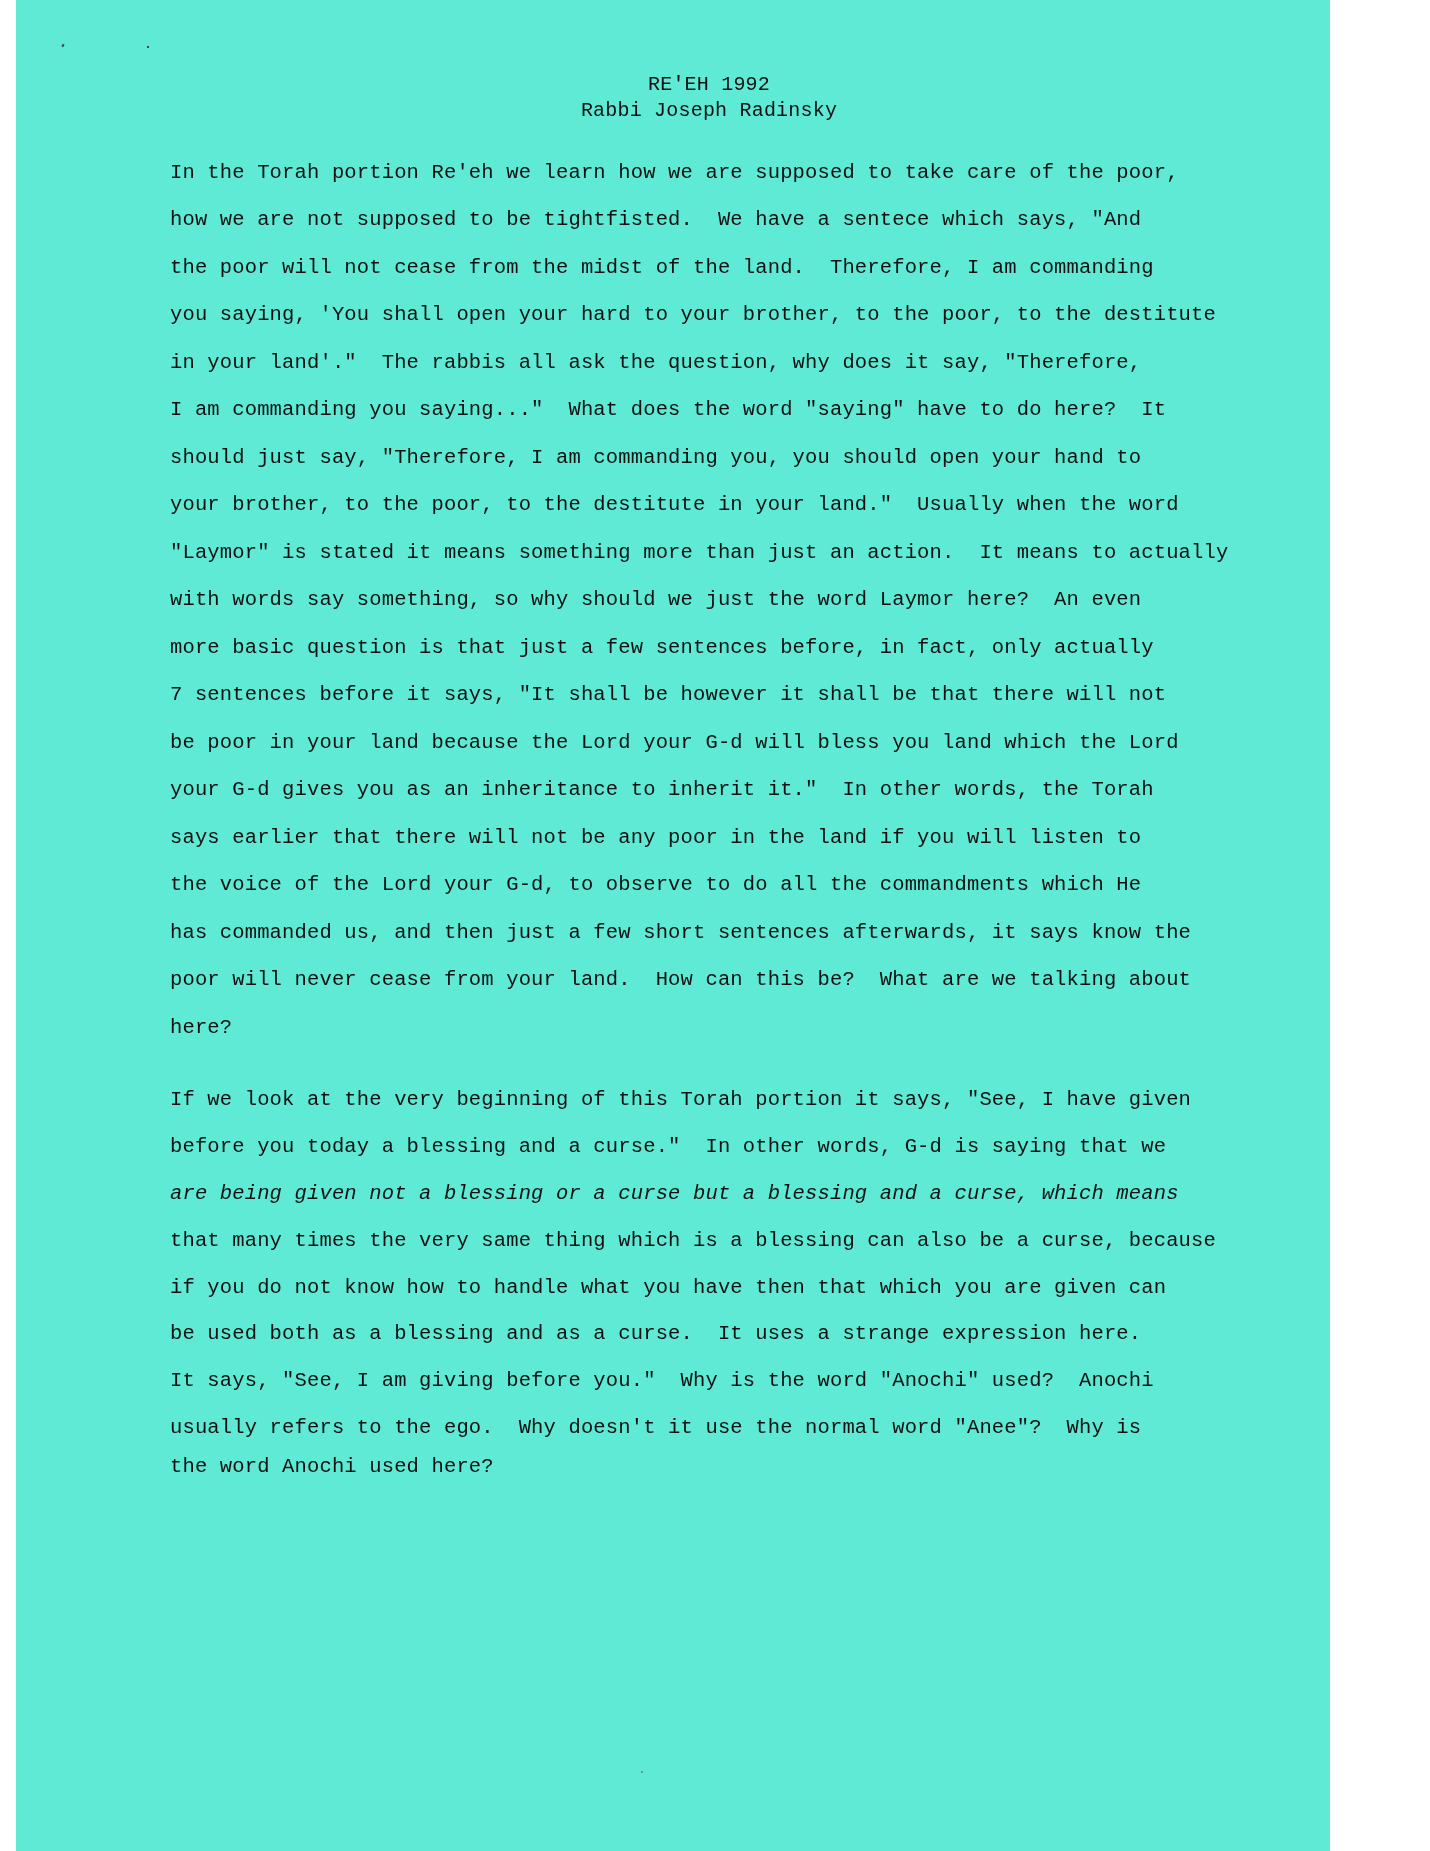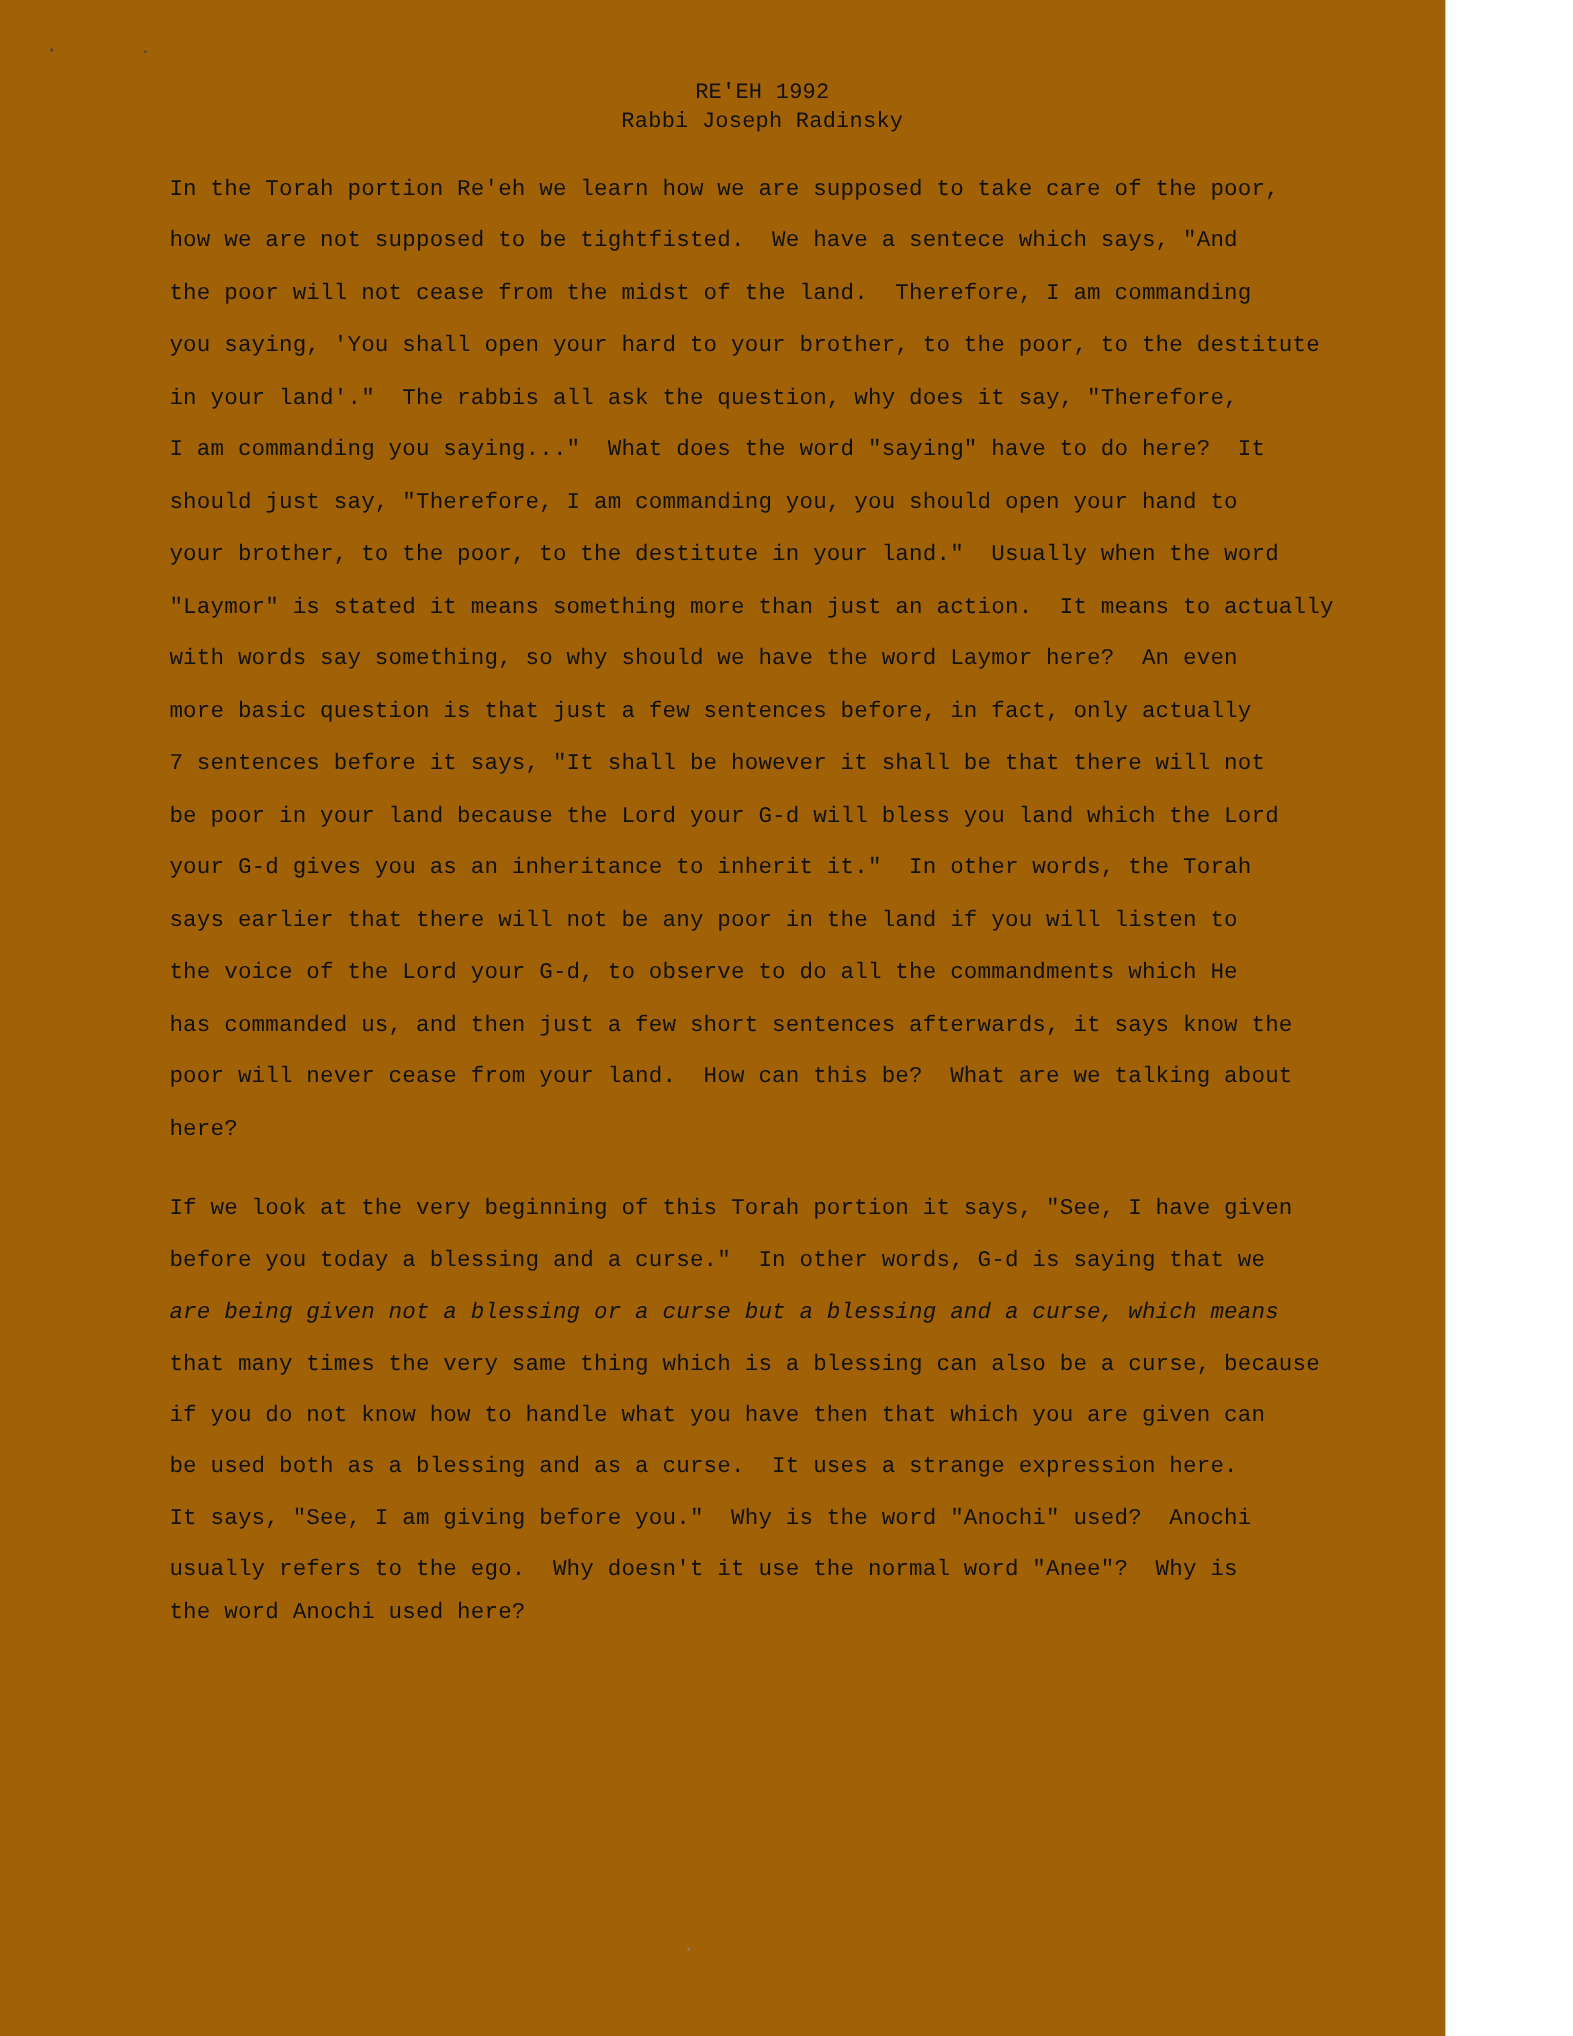--- a/index.html
+++ b/index.html
@@ -10,24 +10,24 @@
     body {
       width: 1430px;
       height: 1851px;
       position: relative;
       overflow: hidden;
       font-family: "Liberation Mono", "DejaVu Sans Mono", monospace;
       color: #111111;
     }
     .page {
       position: absolute;
-      left: 0; top: 0;
+      left: 16px; top: 0;
       width: 1314px;
       height: 1851px;
-      background: #a16207;
+      background: #5eead4;
     }
     .specks span {
       position: absolute;
       background: #444;
       display: block;
     }
     .header {
       position: absolute;
       left: 0;
       width: 1430px;
@@ -76,21 +76,21 @@
     <div>
       <div class="line" style="top:160px;">In the Torah portion Re'eh we learn how we are supposed to take care of the poor,</div>
       <div class="line" style="top:207px;">how we are not supposed to be tightfisted.  We have a sentece which says, "And</div>
       <div class="line" style="top:255px;">the poor will not cease from the midst of the land.  Therefore, I am commanding</div>
       <div class="line" style="top:302px;">you saying, 'You shall open your hard to your brother, to the poor, to the destitute</div>
       <div class="line" style="top:350px;">in your land'."  The rabbis all ask the question, why does it say, "Therefore,</div>
       <div class="line" style="top:397px;">I am commanding you saying..."  What does the word "saying" have to do here?  It</div>
       <div class="line" style="top:445px;">should just say, "Therefore, I am commanding you, you should open your hand to</div>
       <div class="line" style="top:492px;text-align:right;">your brother, to the poor, to the destitute in your land."  Usually when the word</div>
       <div class="line" style="top:540px;">"Laymor" is stated it means something more than just an action.  It means to actually</div>
-      <div class="line" style="top:587px;">with words say something, so why should we have the word Laymor here?  An even</div>
+      <div class="line" style="top:587px;">with words say something, so why should we just the word Laymor here?  An even</div>
       <div class="line" style="top:635px;">more basic question is that just a few sentences before, in fact, only actually</div>
       <div class="line" style="top:682px;">7 sentences before it says, "It shall be however it shall be that there will not</div>
       <div class="line" style="top:730px;">be poor in your land because the Lord your G-d will bless you land which the Lord</div>
       <div class="line" style="top:777px;">your G-d gives you as an inheritance to inherit it."  In other words, the Torah</div>
       <div class="line" style="top:825px;">says earlier that there will not be any poor in the land if you will listen to</div>
       <div class="line" style="top:872px;">the voice of the Lord your G-d, to observe to do all the commandments which He</div>
       <div class="line" style="top:920px;">has commanded us, and then just a few short sentences afterwards, it says know the</div>
       <div class="line" style="top:967px;">poor will never cease from your land.  How can this be?  What are we talking about</div>
       <div class="line" style="top:1015px;text-align:right;">here?</div>
     </div>

